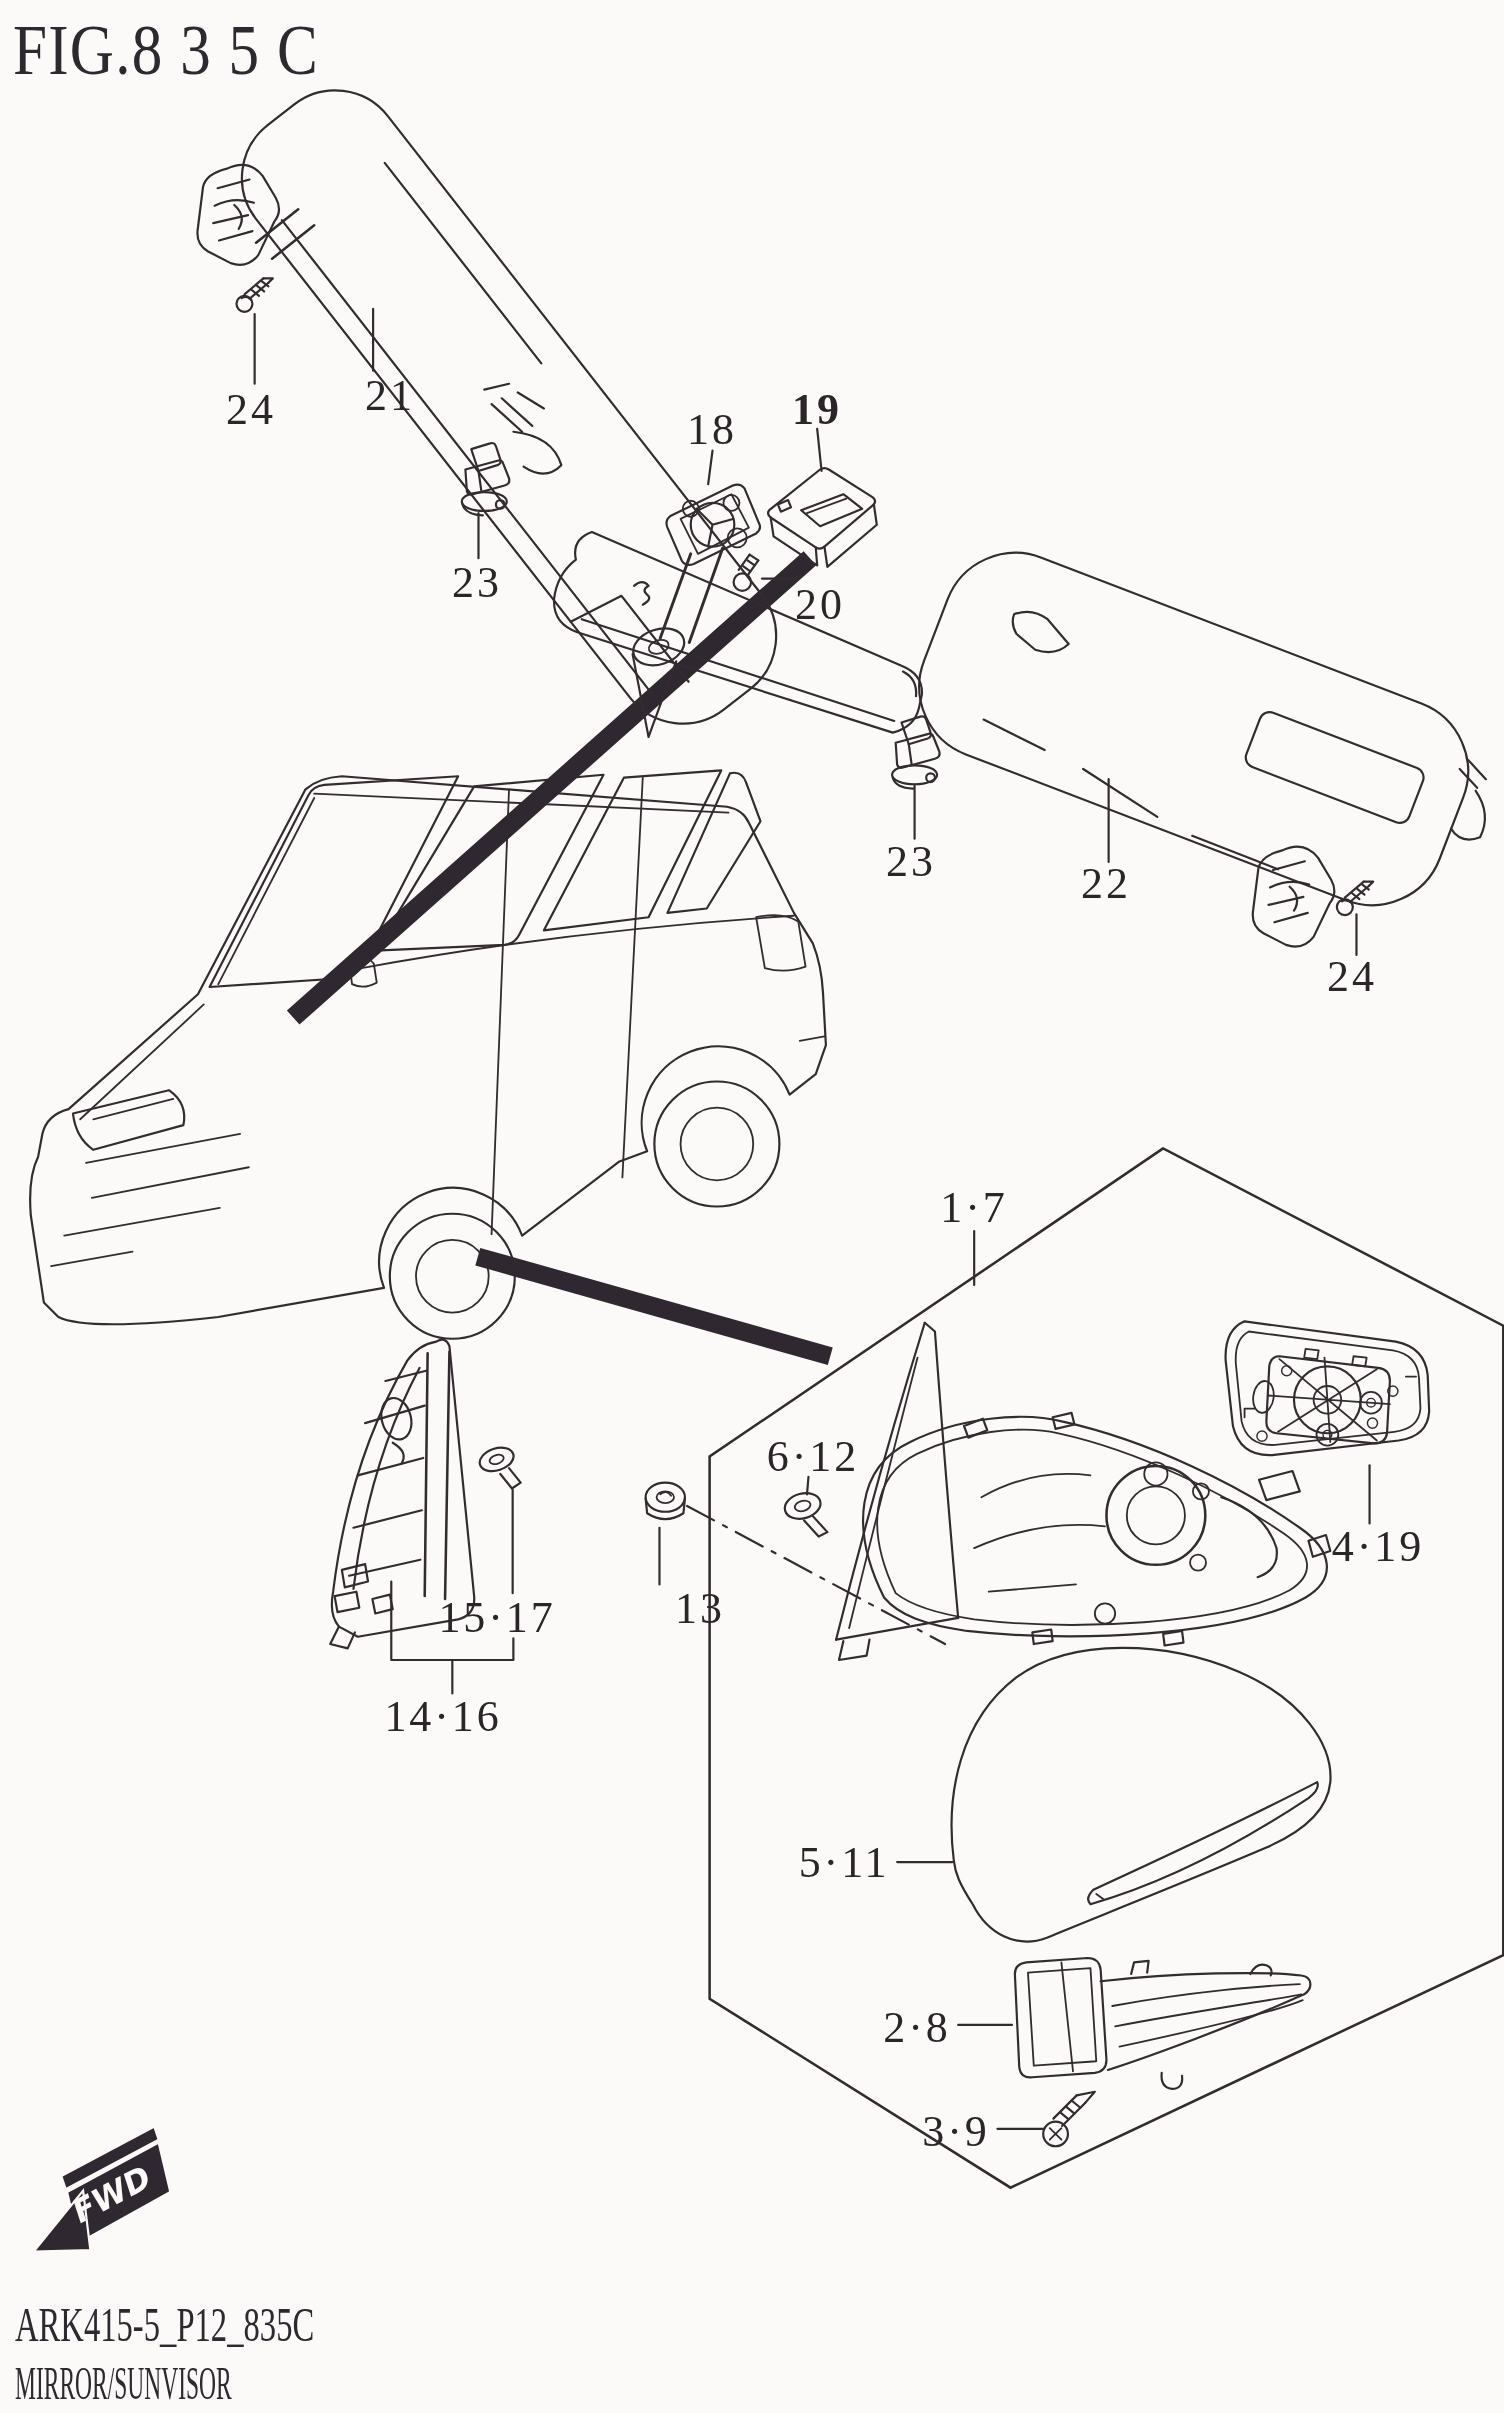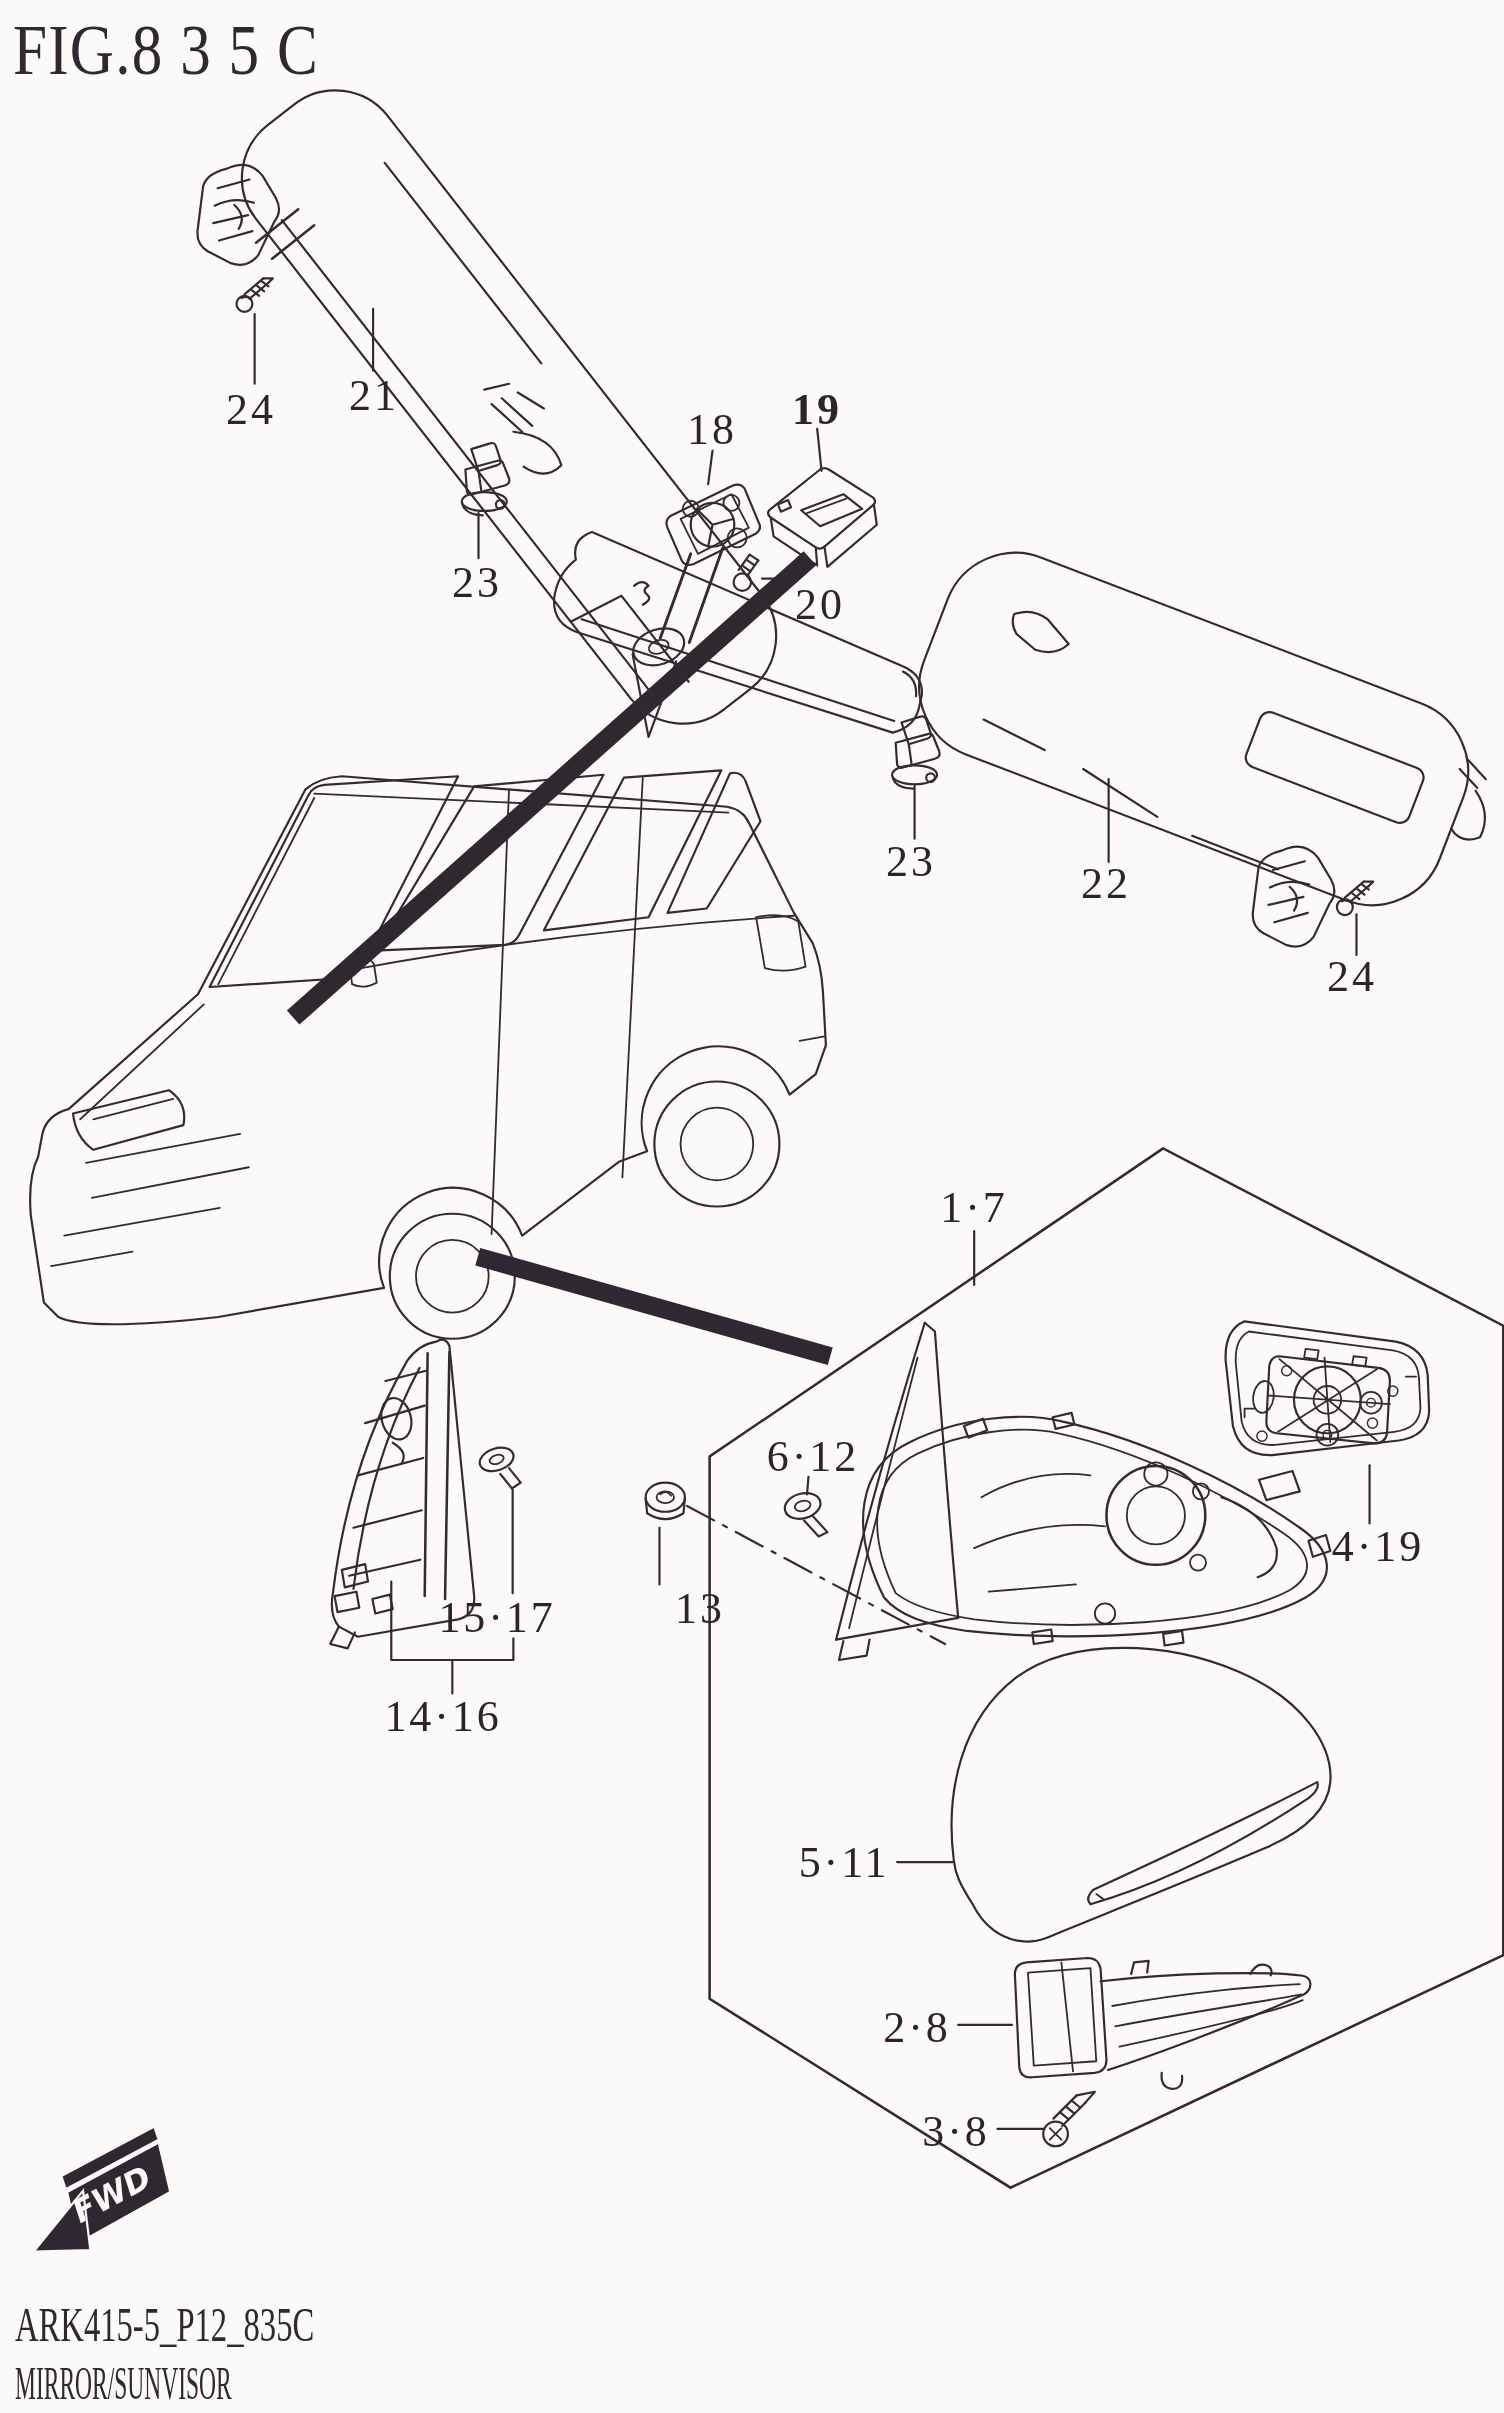--- a/index.html
+++ b/index.html
@@ -285,37 +285,37 @@
     <g>
       <polygon points="84,2994 212,2926 218,2944 90,3012" fill="#2f2830" stroke="#fbfaf8" stroke-width="3"></polygon>
       <polygon points="92,3016 218,2948 234,3016 108,3086" fill="#2f2830" stroke="#fbfaf8" stroke-width="3"></polygon>
       <polygon points="46,3098 114,3014 124,3096" fill="#2f2830" stroke="#fbfaf8" stroke-width="3"></polygon>
       <text transform="translate(158,3034) rotate(-28) skewX(-10)" text-anchor="middle" font-family="DejaVu Sans, sans-serif" font-weight="bold" font-size="44" fill="#fbfaf8">FWD</text>
     </g>
   </svg>
 
   <div class="labels-layer" id="labels-layer">
       <div class="part-label" style="left: 251px; top: 409px;">24</div>
-      <div class="part-label" style="left: 374px; top: 395px;">21</div>
+      <div class="part-label" style="left: 390px; top: 395px;">21</div>
       <div class="part-label" style="left: 477px; top: 582px;">23</div>
       <div class="part-label" style="left: 712px; top: 429px;">18</div>
       <div class="part-label" style="left: 817px; top: 409px; font-weight: bold;">19</div>
       <div class="part-label" style="left: 820px; top: 581px; margin-top: 23px;">20</div>
       <div class="part-label" style="left: 911px; top: 861px;">23</div>
       <div class="part-label" style="left: 1106px; top: 883px;">22</div>
       <div class="part-label" style="left: 1352px; top: 976px;">24</div>
       <div class="part-label" style="left: 974px; top: 1207px;">1·7</div>
       <div class="part-label" style="left: 813px; top: 1456px;">6·12</div>
       <div class="part-label" style="left: 669px; top: 1608px; margin-left: 31px;">13</div>
       <div class="part-label" style="left: 497px; top: 1617px;">15·17</div>
       <div class="part-label" style="left: 443px; top: 1716px;">14·16</div>
       <div class="part-label" style="left: 1378px; top: 1546px;">4·19</div>
       <div class="part-label" style="left: 844px; top: 1862px; text-align: center;">5·11</div>
       <div class="part-label" style="left: 917px; top: 2027px;">2·8</div>
-      <div class="part-label" style="left: 956px; top: 2131px;">3·8</div>
+      <div class="part-label" style="left: 956px; top: 2131px;">3·9</div>
     </div>
 
   <div class="footer">
     <div class="code">ARK415-5_P12_835C</div>
     <div class="caption">MIRROR/SUNVISOR</div>
   </div>
 
 </div>
 
 

